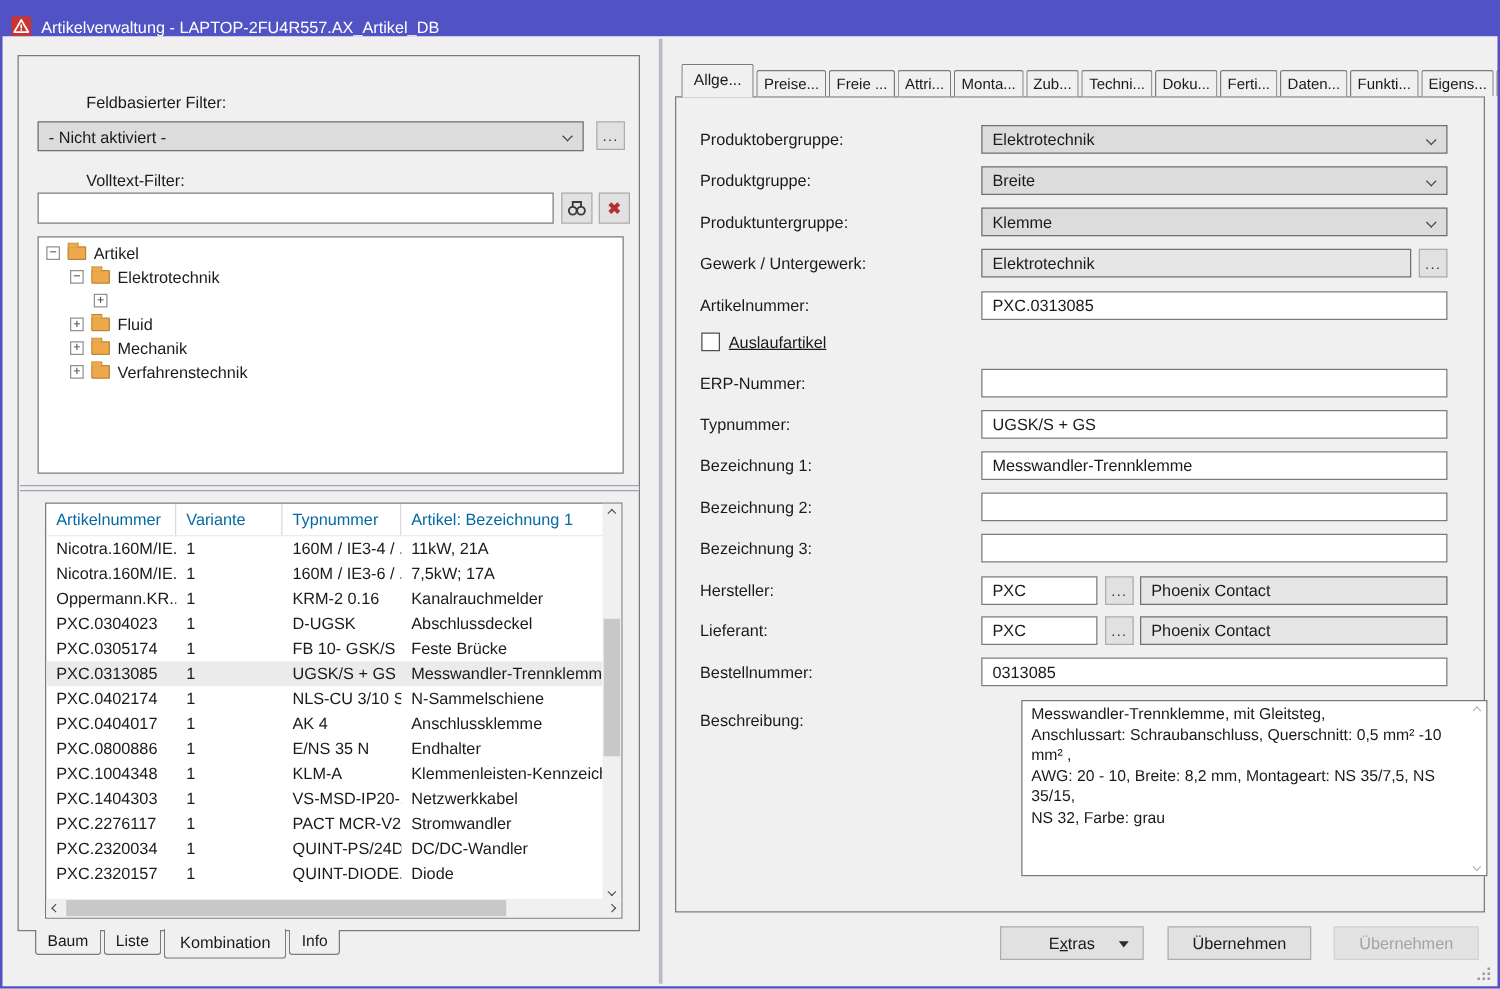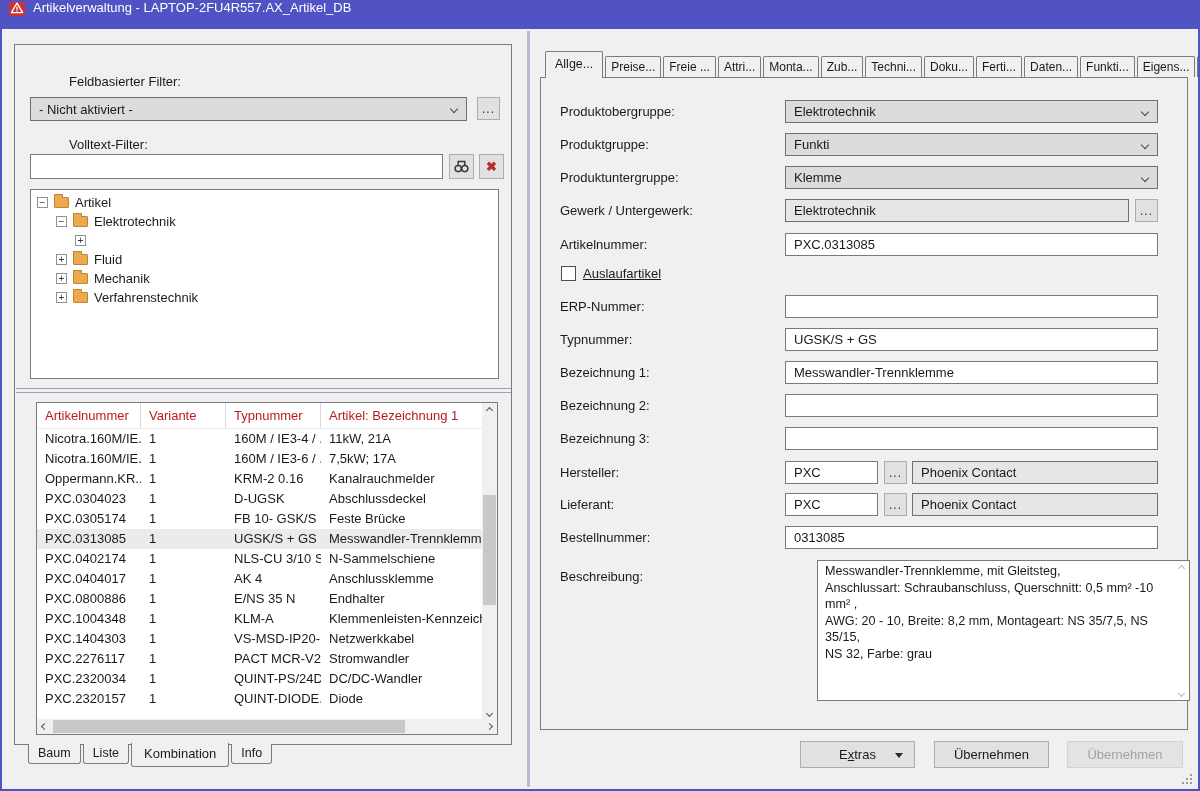--- a/index.html
+++ b/index.html
@@ -7,21 +7,21 @@
   body {
     position:relative;
     font-family:"Liberation Sans", sans-serif;
     font-size:13px; color:#1a1a1a;
     background:#f0f0f0;
   }
 
   
   .win-border { position:absolute; inset:0; border:2px solid #5153c5; pointer-events:none; z-index:50; }
   .titlebar { position:absolute; top:0; left:0; right:0; height:29px; background:#5153c5;
-              display:flex; align-items:flex-start; padding-left:9px; gap:8px; color:#fff; z-index:40;}
+              display:flex; align-items:flex-end; padding-left:9px; gap:8px; color:#fff; z-index:40;}
   .titlebar .ttl { font-size:13px; }
   .close-btn { position:absolute; right:0; top:0; width:45px; height:29px; display:flex;
                align-items:center; justify-content:center; color:#fff; font-size:13px; cursor:default; }
   .warn-ic { width:16px; height:16px; flex:0 0 16px; }
 
   
   .vsplit { position:absolute; left:527px; top:31px; width:3px; height:756px; background:#babace; }
   .hsplit { position:absolute; left:16px; top:388px; width:495px; height:5px;
             border-top:1px solid #9f9fb6; border-bottom:1px solid #9f9fb6; background:#f0f0f0; z-index:5;}
 
@@ -63,21 +63,21 @@
   .folder { width:15px; height:11px; background:#eda94c; border:1px solid #bd8732; border-radius:1px;
             position:relative; margin-right:6px; flex:0 0 15px; }
   .folder::before { content:""; position:absolute; left:-1px; top:-4px; width:7px; height:3px;
                     background:#eda94c; border:1px solid #bd8732; border-bottom:none; border-radius:1px 1px 0 0; }
 
   
   .ptable { position:absolute; left:36px; top:402px; width:462px; height:333px; background:#fff;
             border:1px solid #7a7a7a; }
   .thead { position:absolute; left:0; top:0; right:15px; height:26px; display:flex;
            border-bottom:1px solid #ececec; }
-  .th { padding:0 0 0 8px; line-height:25px; color:#b91c1c; border-right:1px solid #d9d9d9;
+  .th { padding:0 0 0 8px; line-height:25px; color:#0369a1; border-right:1px solid #d9d9d9;
         overflow:hidden; white-space:nowrap; }
   .tbody { position:absolute; left:0; top:26px; right:15px; bottom:15px; overflow:hidden; }
   .trw { height:20px; display:flex; }
   .trw.sel { background:#ebebeb; }
   .td { padding:0 0 0 8px; line-height:20px; overflow:hidden; white-space:nowrap; }
 
   .vscroll { position:absolute; right:0; top:0; width:15px; height:318px; background:#f0f0f0; }
   .hscroll { position:absolute; left:0; bottom:0; height:15px; width:460px; background:#f0f0f0; }
   .sarrow { position:absolute; width:15px; height:15px; display:flex; align-items:center; justify-content:center; }
   .sarrow .cv { width:5px; height:5px; border-color:#505050; }
@@ -363,21 +363,21 @@
 <div class="right-frame"></div>
 
 <div class="fl r1">Produktobergruppe:</div>
 <div class="ff-combo r1">
   <span>Elektrotechnik</span>
   <span class="cv cv-d"></span>
 </div>
 
 <div class="fl r2">Produktgruppe:</div>
 <div class="ff-combo r2">
-  <span>Funkti</span>
+  <span>Breite</span>
   <span class="cv cv-d"></span>
 </div>
 
 <div class="fl r3">Produktuntergruppe:</div>
 <div class="ff-combo r3">
   <span>Klemme</span>
   <span class="cv cv-d"></span>
 </div>
 
 <div class="fl r4">Gewerk / Untergewerk:</div>

